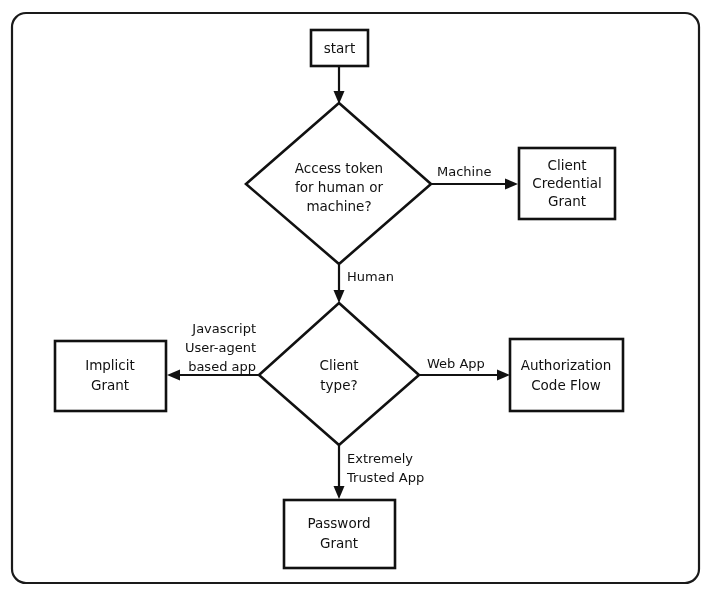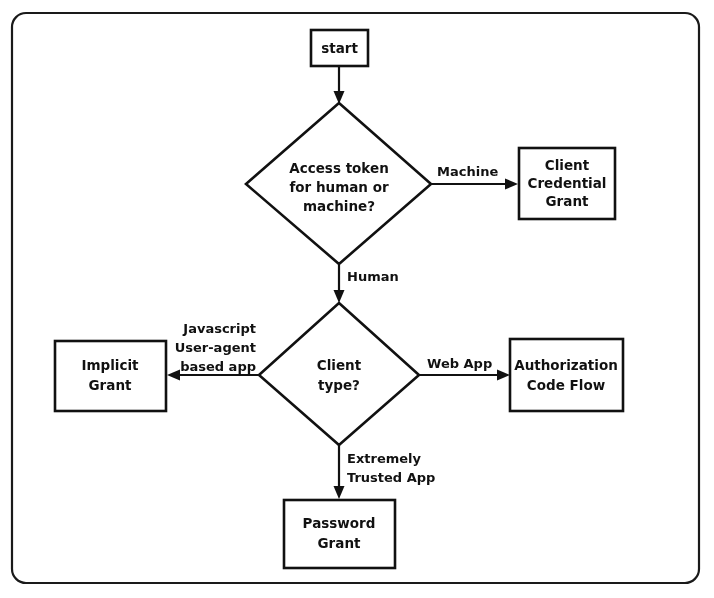--- a/index.html
+++ b/index.html
@@ -11,21 +11,20 @@
     width: 714px;
     height: 598px;
     font-family: "DejaVu Sans", sans-serif;
     overflow: hidden;
   }
   #canvas {
     position: relative;
     width: 714px;
     height: 598px;
     background: #ffffff;
-    font-weight: bold;
   }
   #flow-svg {
     position: absolute;
     top: 0;
     left: 0;
     width: 714px;
     height: 598px;
   }
   .node-text {
     font-family: "DejaVu Sans", sans-serif;

